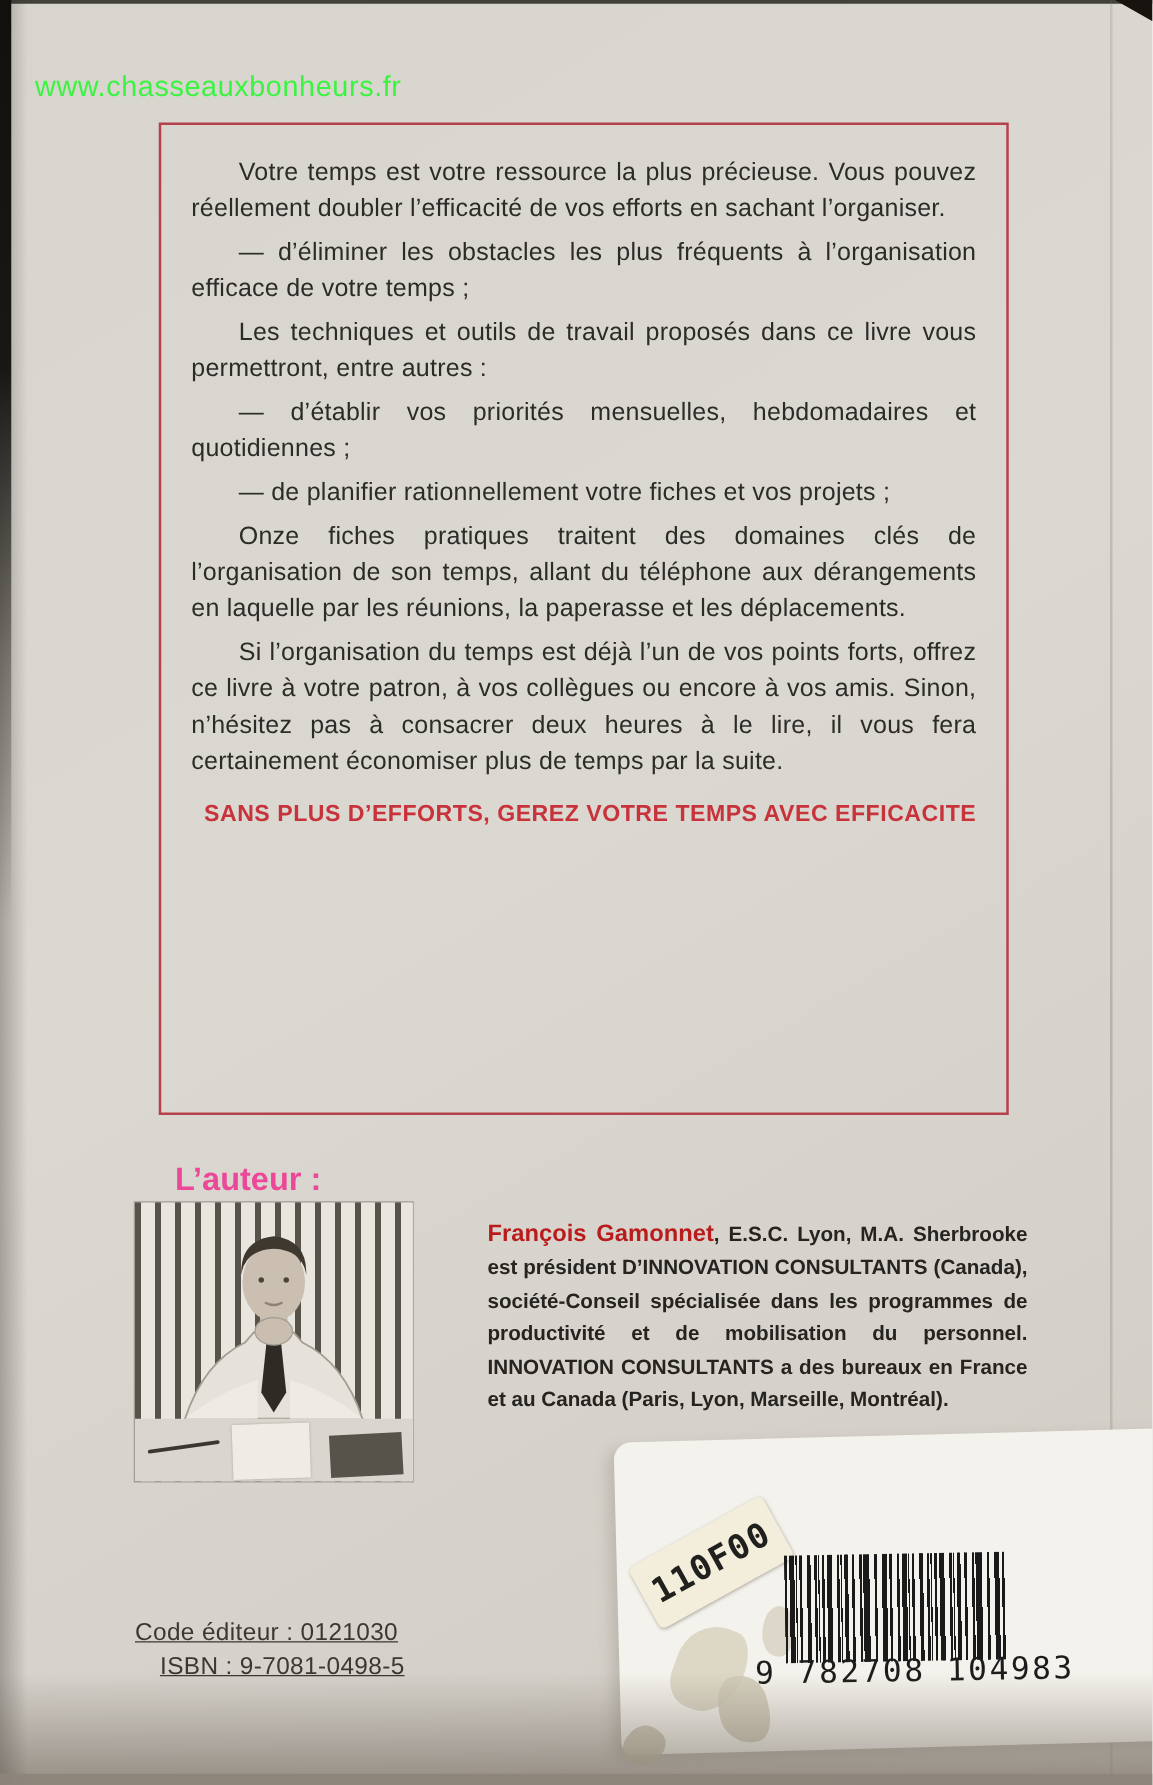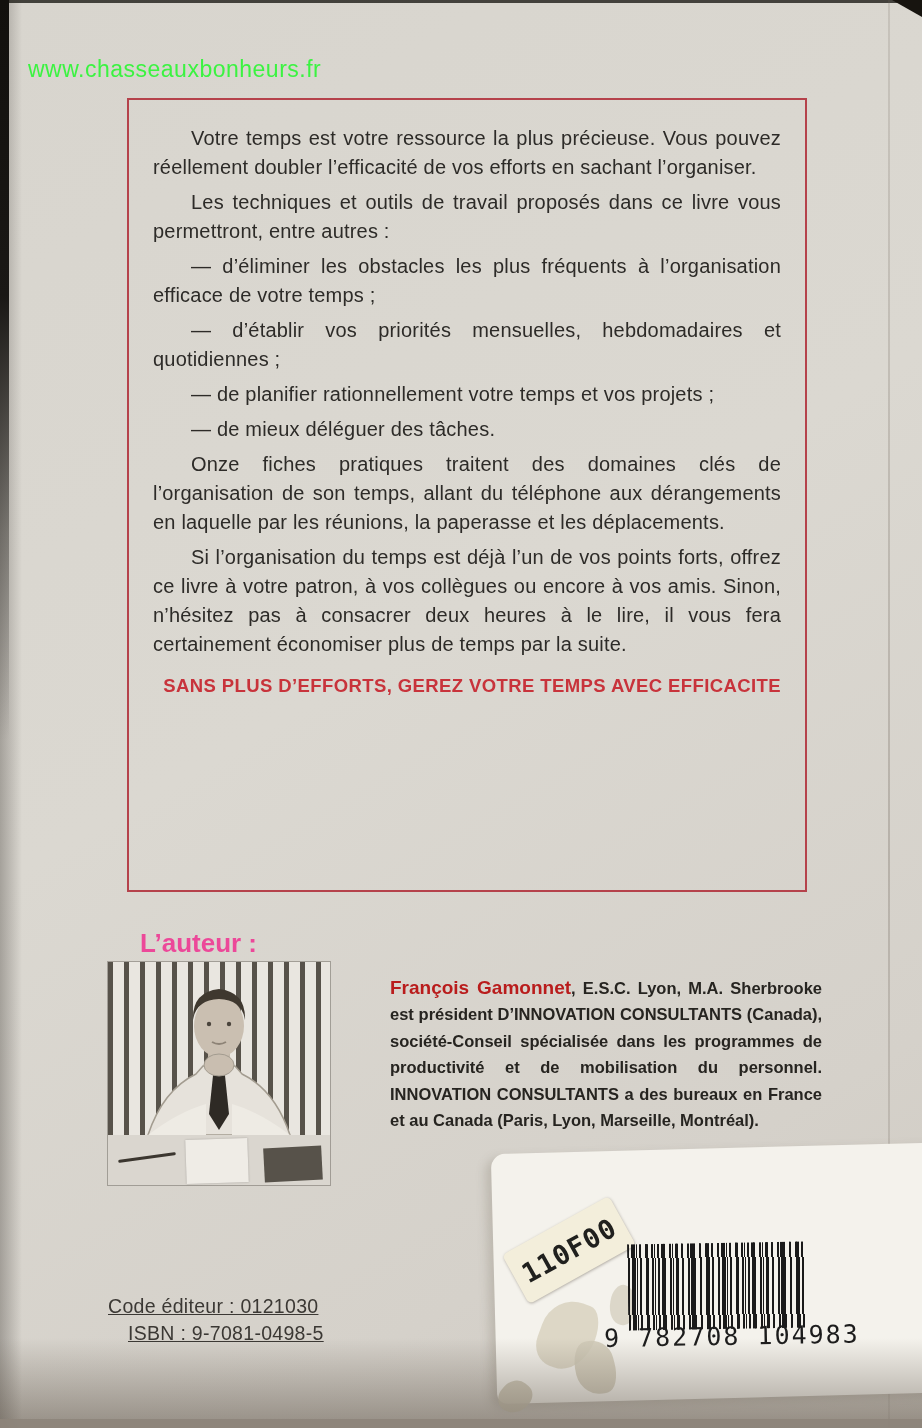--- a/index.html
+++ b/index.html
@@ -89,25 +89,24 @@
 <div class="edge-top"></div>
 <div class="edge-left-shadow"></div>
 <div class="edge-left-black"></div>
 <div class="corner-tr"></div>
 <div class="crease-right"></div>
 
 <div class="watermark">www.chasseauxbonheurs.fr</div>
 
 <div class="blurb-box">
   <p>Votre temps est votre ressource la plus précieuse. Vous pouvez réellement doubler l’efficacité de vos efforts en sachant l’organiser.</p>
+  <p>— d’éliminer les obstacles les plus fréquents à l’organisation efficace de votre temps ;</p>
   <p>Les techniques et outils de travail proposés dans ce livre vous permettront, entre autres :</p>
-  <p>— d’éliminer les obstacles les plus fréquents à l’organisation efficace de votre temps ;</p>
   <p>— d’établir vos priorités mensuelles, hebdomadaires et quotidiennes ;</p>
-  <p>— de planifier rationnellement votre temps et vos projets ;</p>
-  <p>— de mieux déléguer des tâches.</p>
+  <p>— de planifier rationnellement votre fiches et vos projets ;</p>
   <p>Onze fiches pratiques traitent des domaines clés de l’organisation de son temps, allant du téléphone aux dérangements en laquelle par les réunions, la paperasse et les déplacements.</p>
   <p>Si l’organisation du temps est déjà l’un de vos points forts, offrez ce livre à votre patron, à vos collègues ou encore à vos amis. Sinon, n’hésitez pas à consacrer deux heures à le lire, il vous fera certainement économiser plus de temps par la suite.</p>
   <div class="slogan">SANS PLUS D’EFFORTS, GEREZ VOTRE TEMPS AVEC EFFICACITE</div>
 </div>
 
 <div class="author-label">L’auteur :</div>
 
 <div class="author-photo">
   <svg width="222" height="223" viewBox="0 0 222 223">
 

